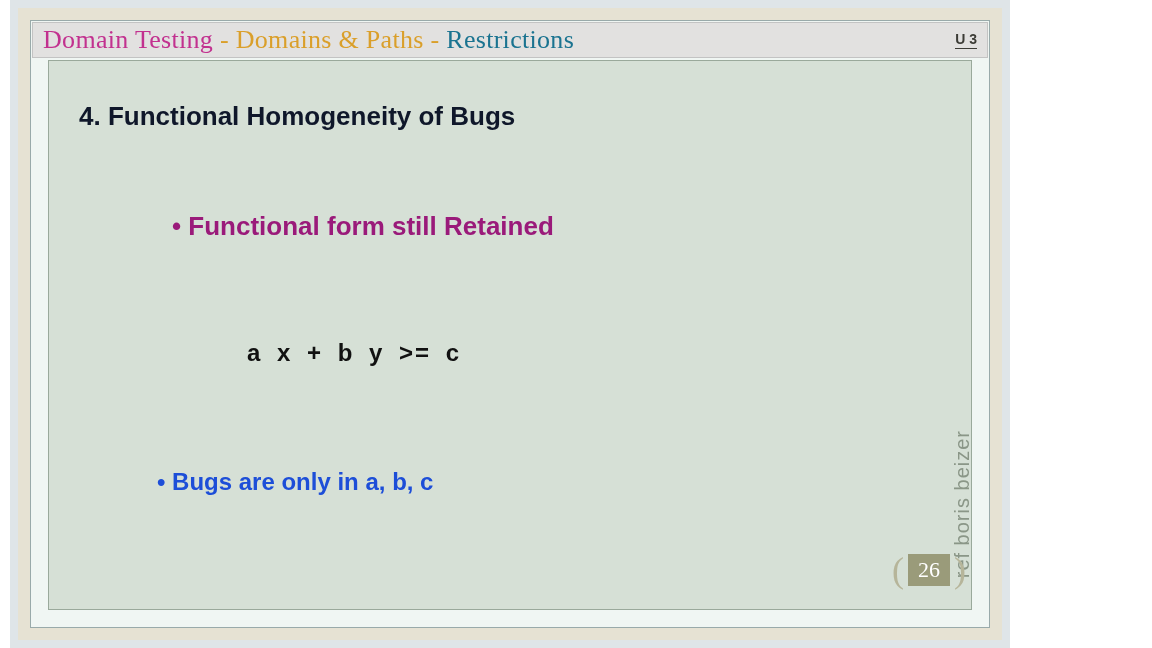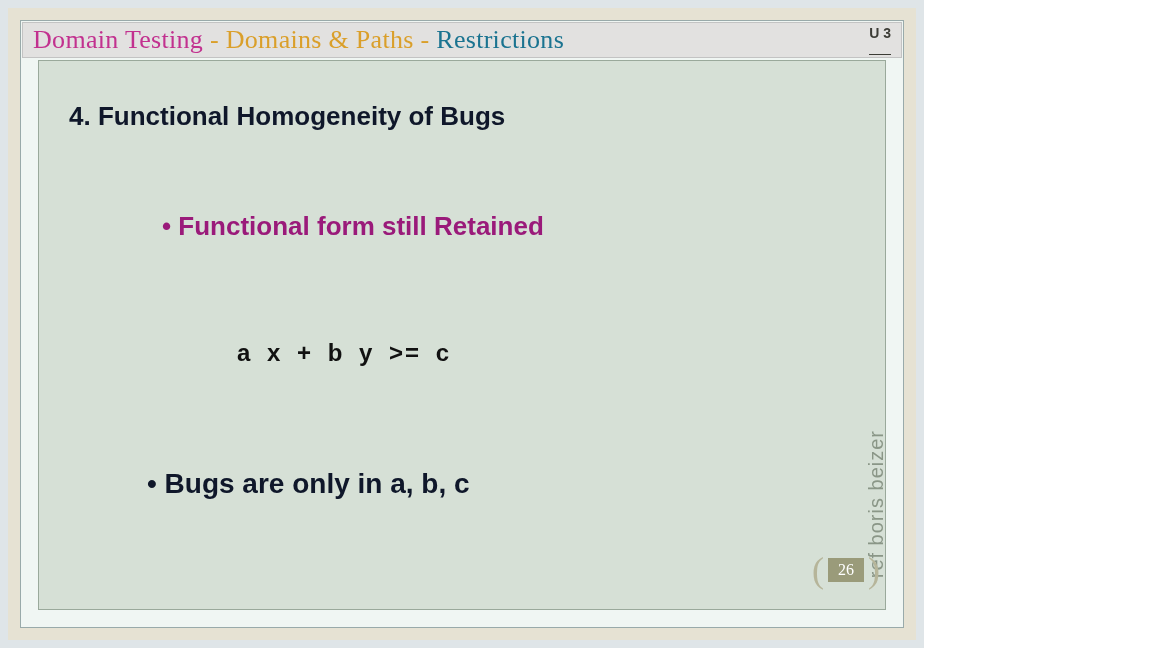--- a/index.html
+++ b/index.html
@@ -1,22 +1,23 @@
 <!DOCTYPE html>
 <html><head>
 <meta charset="utf-8">
 <style>
   * { box-sizing: border-box; margin: 0; padding: 0; }
   html, body { width: 1152px; height: 648px; overflow: hidden; font-family: Arial, Helvetica, sans-serif; }
   .slide {
-    width: 924px;
+    width: 1000px;
     height: 648px;
     background: #e6e2d3;
     border: 8px solid #dfe5e8;
     position: relative;
+    margin-left: 10px;
   }
   .inner-frame {
     position: absolute;
     top: 12px; left: 12px; right: 12px; bottom: 12px;
     border: 1px solid #9aa;
     background: #f0f6f3;
   }
   .header-bar {
     position: absolute;
     top: 14px; left: 14px; right: 14px;
@@ -34,21 +35,21 @@
     letter-spacing: 0.3px;
   }
   .header-title .t1 { color: #c2318f; }
   .header-title .t2 { color: #da9f2a; }
   .header-title .t3 { color: #1a7390; }
   .unit-label {
     font-size: 14px;
     font-weight: bold;
     color: #3c3c36;
     border-bottom: 1px solid #3c3c36;
-    padding-bottom: 13px;
+    padding-bottom: 1px;
   }
   .content-panel {
     position: absolute;
     top: 52px; left: 30px; right: 30px; bottom: 30px;
     background: #d6e0d6;
     border: 1px solid #9aa99b;
   }
   .section-heading {
     position: absolute;
     top: 40px; left: 30px;
@@ -68,23 +69,23 @@
     top: 278px; left: 198px;
     font-size: 24px;
     font-weight: bold;
     color: #111;
     letter-spacing: 2px;
     word-spacing: 6px;
   }
   .bullet-2 {
     position: absolute;
     top: 407px; left: 108px;
-    font-size: 28px;
+    font-size: 24px;
     font-weight: bold;
-    color: #0f172a;
+    color: #1d4ed8;
   }
   .side-ref {
     position: absolute;
     right: 28px;
     bottom: 210px;
     transform: rotate(-90deg);
     transform-origin: right bottom;
     font-size: 20px;
     color: #8a9687;
     letter-spacing: 1px;
@@ -93,21 +94,21 @@
   .page-badge {
     position: absolute;
     right: 36px; bottom: 52px;
     display: flex;
     align-items: center;
     gap: 4px;
   }
   .page-badge .num {
     background: #9a9b7a;
     color: #ffffff;
-    font-size: 16px;
+    font-size: 22px;
     padding: 3px 10px;
     font-family: Georgia, serif;
   }
   .page-badge .brkt {
     font-size: 36px;
     color: #b6b59a;
     font-family: Georgia, serif;
     line-height: 1;
   }
 </style>

